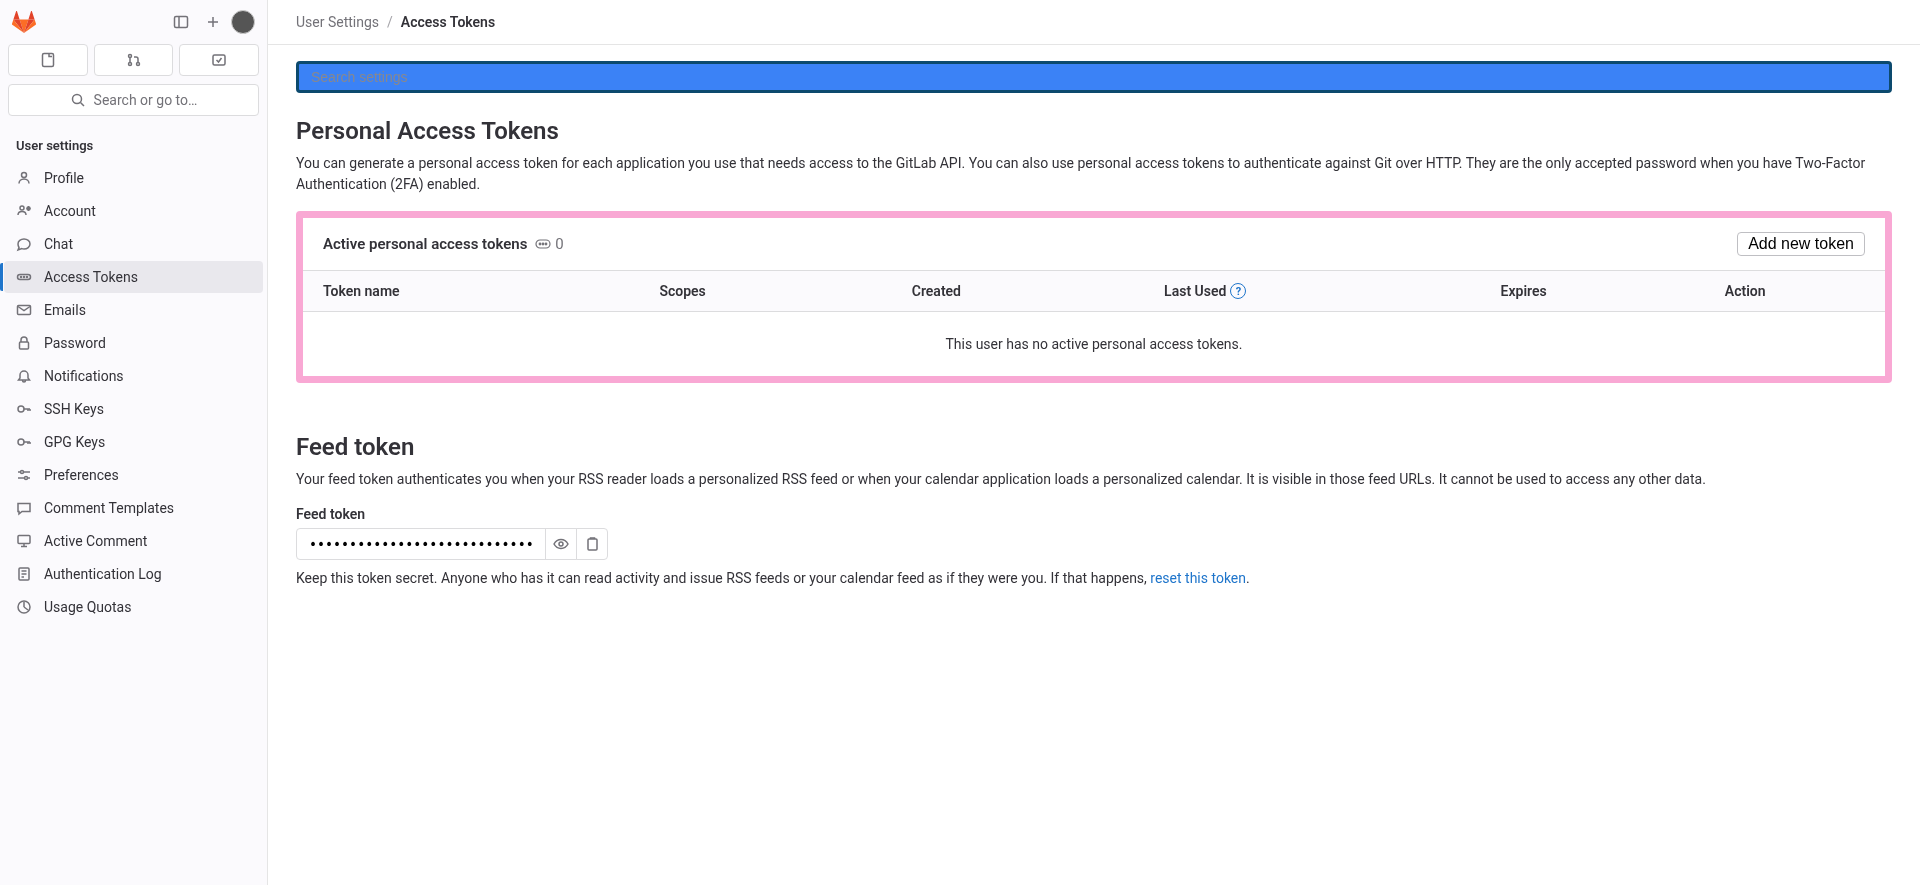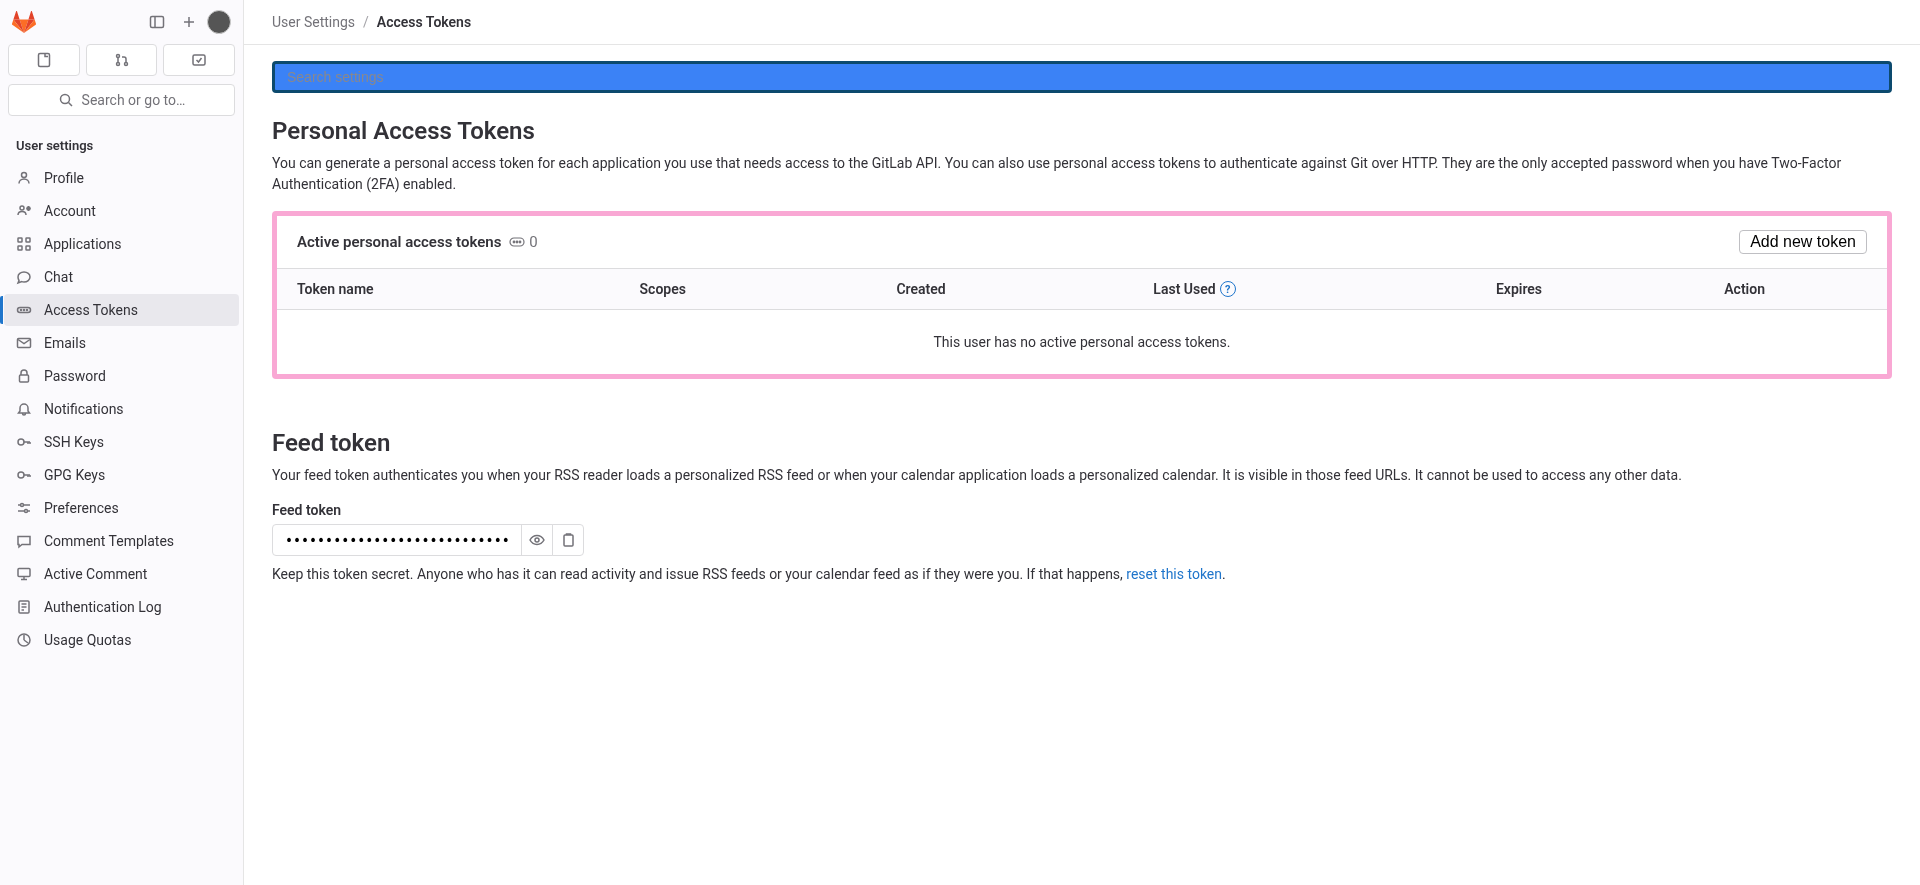--- a/index.html
+++ b/index.html
@@ -1,21 +1,21 @@
 <!DOCTYPE html>
 <html><head>
 <meta charset="utf-8">
 <style>
 * { margin: 0; padding: 0; box-sizing: border-box; }
 body { font-family: -apple-system, BlinkMacSystemFont, "Segoe UI", Roboto, sans-serif; font-size: 14px; color: #333238; }
 
 .layout { display: flex; height: 100vh; }
 
 
-.sidebar { width: 244px; background: #fbfafd; border-right: 1px solid #e5e5e5; display: flex; flex-direction: column; }
+.sidebar { width: 268px; background: #fbfafd; border-right: 1px solid #e5e5e5; display: flex; flex-direction: column; }
 .sidebar-top { padding: 8px 12px; display: flex; align-items: center; justify-content: space-between; }
 .logo { width: 24px; height: 24px; }
 .top-icons { display: flex; align-items: center; gap: 4px; }
 .top-icon-btn { width: 28px; height: 28px; display: flex; align-items: center; justify-content: center; border-radius: 4px; cursor: pointer; }
 .avatar { width: 24px; height: 24px; border-radius: 50%; background: #555; border: 1px solid #ccc; }
 
 .sidebar-actions { padding: 0 8px 8px; display: flex; gap: 6px; }
 .action-btn { flex: 1; height: 32px; border: 1px solid #dcdcde; border-radius: 4px; background: #fff; display: flex; align-items: center; justify-content: center; cursor: pointer; }
 
 .search-container { padding: 0 8px 10px; }
@@ -37,21 +37,21 @@
 .breadcrumb-sep { color: #a4a3a8; }
 .breadcrumb .current { font-weight: 600; color: #333238; }
 
 .content { padding: 16px 28px 40px; }
 .search-input { width: 100%; height: 32px; border: 3px solid #0c4a6e; border-radius: 4px; padding: 0 12px; font-size: 14px; background: #3b82f6; }
 .search-input::placeholder { color: #89888d; }
 
 h1 { font-size: 24px; font-weight: 600; margin: 24px 0 8px; color: #333238; }
 .description { color: #333238; font-size: 14px; line-height: 1.5; margin-bottom: 16px; }
 
-.card { border: 5px solid #f9a8d4; border-radius: 4px; margin-top: 12px; }
+.card { border: 7px solid #f9a8d4; border-radius: 4px; margin-top: 12px; }
 .card-header { padding: 14px 20px; display: flex; align-items: center; justify-content: space-between; border-bottom: 1px solid #dcdcde; }
 .card-title { font-size: 15px; font-weight: 600; display: flex; align-items: center; gap: 8px; }
 .count-badge { display: inline-flex; align-items: center; gap: 4px; color: #737278; font-weight: 400; }
 .add-btn { height: 24px; padding: 0 10px; border: 1px solid #bfbfc3; border-radius: 4px; background: #fff; font-size: 16px; cursor: pointer; }
 
 .table-head { display: flex; background: #fbfafd; border-bottom: 1px solid #dcdcde; padding: 12px 20px; font-weight: 600; font-size: 14px; }
 .col-name { flex: 1.2; }
 .col-scopes { flex: 0.9; }
 .col-created { flex: 0.9; }
 .col-lastused { flex: 1.2; display: flex; align-items: center; gap: 4px; }
@@ -152,29 +152,20 @@
             <span class="nav-label">Profile</span>
           </li>
         <li class="nav-item">
             <svg class="nav-icon" viewBox="0 0 16 16" fill="none" stroke="currentColor" stroke-width="1.5">
               <circle cx="6" cy="5" r="2"></circle>
               <path d="M2 12c0-2 1.5-3.5 4-3.5s4 1.5 4 3.5"></path>
               <circle cx="12.5" cy="5.5" r="1.5"></circle>
               <path d="M12.5 8v-5M10.5 5.5h4"></path>
             </svg>
             <span class="nav-label">Account</span>
-          </li>
-        <li class="nav-item">
-            <svg class="nav-icon" viewBox="0 0 16 16" fill="none" stroke="currentColor" stroke-width="1.5">
-              <rect x="2" y="2" width="4" height="4" rx="0.5"></rect>
-              <rect x="10" y="2" width="4" height="4" rx="0.5"></rect>
-              <rect x="2" y="10" width="4" height="4" rx="0.5"></rect>
-              <rect x="10" y="10" width="4" height="4" rx="0.5"></rect>
-            </svg>
-            <span class="nav-label">Applications</span>
           </li>
         <li class="nav-item">
             <svg class="nav-icon" viewBox="0 0 16 16" fill="none" stroke="currentColor" stroke-width="1.5">
               <path d="M14 8c0 2.8-2.7 5-6 5-.8 0-1.5-.1-2.2-.4L2 14l1-2.5C2.4 10.5 2 9.3 2 8c0-2.8 2.7-5 6-5s6 2.2 6 5z"></path>
             </svg>
             <span class="nav-label">Chat</span>
           </li>
         <li class="nav-item active">
             <svg class="nav-icon" viewBox="0 0 16 16" fill="none" stroke="currentColor" stroke-width="1.5">
               <rect x="1.5" y="5.5" width="13" height="5" rx="2.5"></rect>

